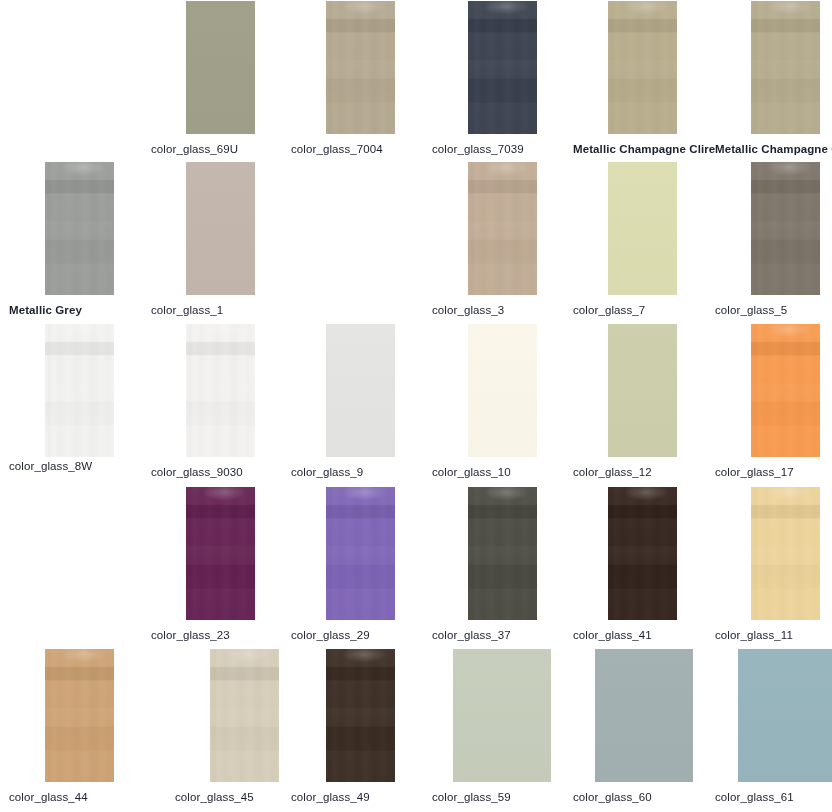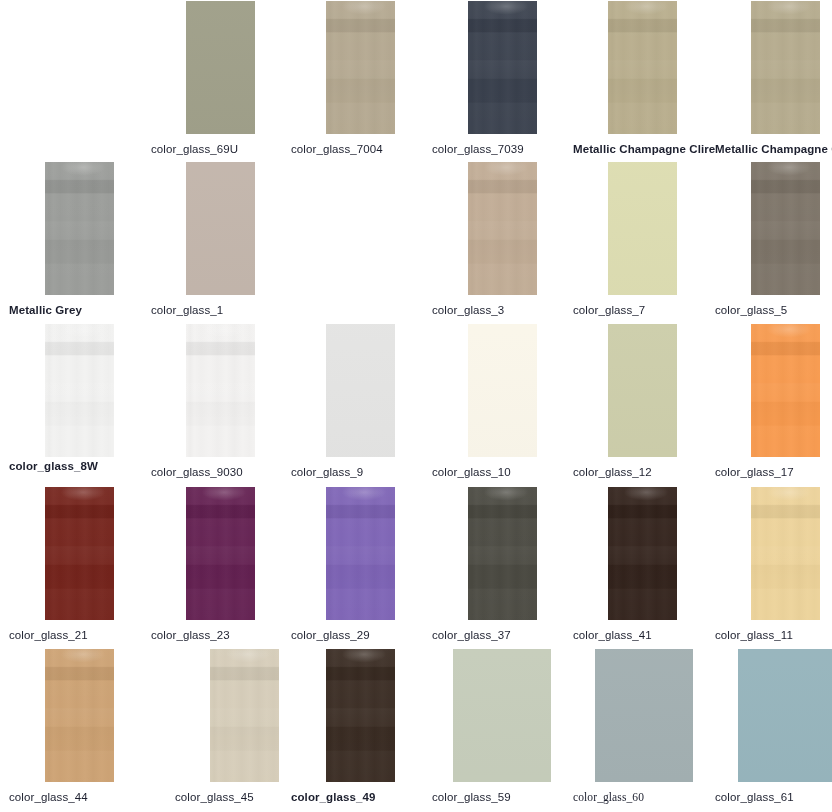--- a/index.html
+++ b/index.html
@@ -123,21 +123,21 @@
     <div class="cell" style="left: 573px; top: 162px; width: 140px; height: 160px;">
       <div class="swatch flat" style="left: 35px; width: 69px; height: 133px; background-color: rgb(221, 221, 178);"></div>
       <div class="label" style="top: 142px;">color_glass_7</div>
     </div>
     <div class="cell" style="left: 715px; top: 162px; width: 140px; height: 160px;">
       <div class="swatch gloss" style="left: 36px; width: 69px; height: 133px; background-color: rgb(125, 116, 104);"></div>
       <div class="label" style="top: 142px;">color_glass_5</div>
     </div>
     <div class="cell" style="left: 9px; top: 324px; width: 140px; height: 160px;">
       <div class="swatch gloss" style="left: 36px; width: 69px; height: 133px; background-color: rgb(242, 242, 241);"></div>
-      <div class="label" style="top: 136px; font-weight: bold;">color_glass_8W</div>
+      <div class="label" style="top: 136px;">color_glass_8W</div>
     </div>
     <div class="cell" style="left: 151px; top: 324px; width: 140px; height: 160px;">
       <div class="swatch gloss" style="left: 35px; width: 69px; height: 133px; background-color: rgb(243, 242, 241);"></div>
       <div class="label" style="top: 142px;">color_glass_9030</div>
     </div>
     <div class="cell" style="left: 291px; top: 324px; width: 140px; height: 160px;">
       <div class="swatch flat" style="left: 35px; width: 69px; height: 133px; background-color: rgb(228, 228, 227);"></div>
       <div class="label" style="top: 142px;">color_glass_9</div>
     </div>
     <div class="cell" style="left: 432px; top: 324px; width: 140px; height: 160px;">
@@ -145,24 +145,20 @@
       <div class="label" style="top: 142px;">color_glass_10</div>
     </div>
     <div class="cell" style="left: 573px; top: 324px; width: 140px; height: 160px;">
       <div class="swatch flat" style="left: 35px; width: 69px; height: 133px; background-color: rgb(205, 206, 171);"></div>
       <div class="label" style="top: 142px;">color_glass_12</div>
     </div>
     <div class="cell" style="left: 715px; top: 324px; width: 140px; height: 160px;">
       <div class="swatch gloss" style="left: 36px; width: 69px; height: 133px; background-color: rgb(248, 154, 78);"></div>
       <div class="label" style="top: 142px;">color_glass_17</div>
     </div>
-    <div class="cell" style="left: 9px; top: 487px; width: 140px; height: 160px;">
-      <div class="swatch gloss" style="left: 36px; width: 69px; height: 133px; background-color: rgb(117, 36, 28);"></div>
-      <div class="label" style="top: 142px;">color_glass_21</div>
-    </div>
     <div class="cell" style="left: 151px; top: 487px; width: 140px; height: 160px;">
       <div class="swatch gloss" style="left: 35px; width: 69px; height: 133px; background-color: rgb(100, 33, 82);"></div>
       <div class="label" style="top: 142px;">color_glass_23</div>
     </div>
     <div class="cell" style="left: 291px; top: 487px; width: 140px; height: 160px;">
       <div class="swatch gloss" style="left: 35px; width: 69px; height: 133px; background-color: rgb(126, 100, 182);"></div>
       <div class="label" style="top: 142px;">color_glass_29</div>
     </div>
     <div class="cell" style="left: 432px; top: 487px; width: 140px; height: 160px;">
       <div class="swatch gloss" style="left: 36px; width: 69px; height: 133px; background-color: rgb(75, 74, 66);"></div>
@@ -177,29 +173,29 @@
       <div class="label" style="top: 142px;">color_glass_11</div>
     </div>
     <div class="cell" style="left: 9px; top: 649px; width: 140px; height: 160px;">
       <div class="swatch gloss" style="left: 36px; width: 69px; height: 133px; background-color: rgb(205, 162, 115);"></div>
       <div class="label" style="top: 142px;">color_glass_44</div>
     </div>
     <div class="cell" style="left: 151px; top: 649px; width: 140px; height: 160px; margin-left: 24px;">
       <div class="swatch gloss" style="left: 35px; width: 69px; height: 133px; background-color: rgb(214, 205, 185);"></div>
       <div class="label" style="top: 142px;">color_glass_45</div>
     </div>
-    <div class="cell" style="left: 291px; top: 649px; width: 140px; height: 160px; font-weight: bold;">
+    <div class="cell" style="left: 291px; top: 649px; width: 140px; height: 160px;">
       <div class="swatch gloss" style="left: 35px; width: 69px; height: 133px; background-color: rgb(58, 44, 35);"></div>
       <div class="label" style="top: 142px;">color_glass_49</div>
     </div>
     <div class="cell" style="left: 432px; top: 649px; width: 119px; height: 160px;">
       <div class="swatch flat" style="left: 21px; width: 98px; height: 133px; background-color: rgb(198, 205, 187);"></div>
       <div class="label" style="top: 142px;">color_glass_59</div>
     </div>
-    <div class="cell" style="left: 573px; top: 649px; width: 120px; height: 160px; font-family: Liberation Serif, serif;">
+    <div class="cell" style="left: 573px; top: 649px; width: 120px; height: 160px;">
       <div class="swatch flat" style="left: 22px; width: 98px; height: 133px; background-color: rgb(163, 176, 178);"></div>
       <div class="label" style="top: 142px;">color_glass_60</div>
     </div>
     <div class="cell" style="left: 715px; top: 649px; width: 121px; height: 160px;">
       <div class="swatch flat" style="left: 23px; width: 98px; height: 133px; background-color: rgb(151, 181, 189);"></div>
       <div class="label" style="top: 142px;">color_glass_61</div>
     </div>
   </div>
 
 </body></html>

